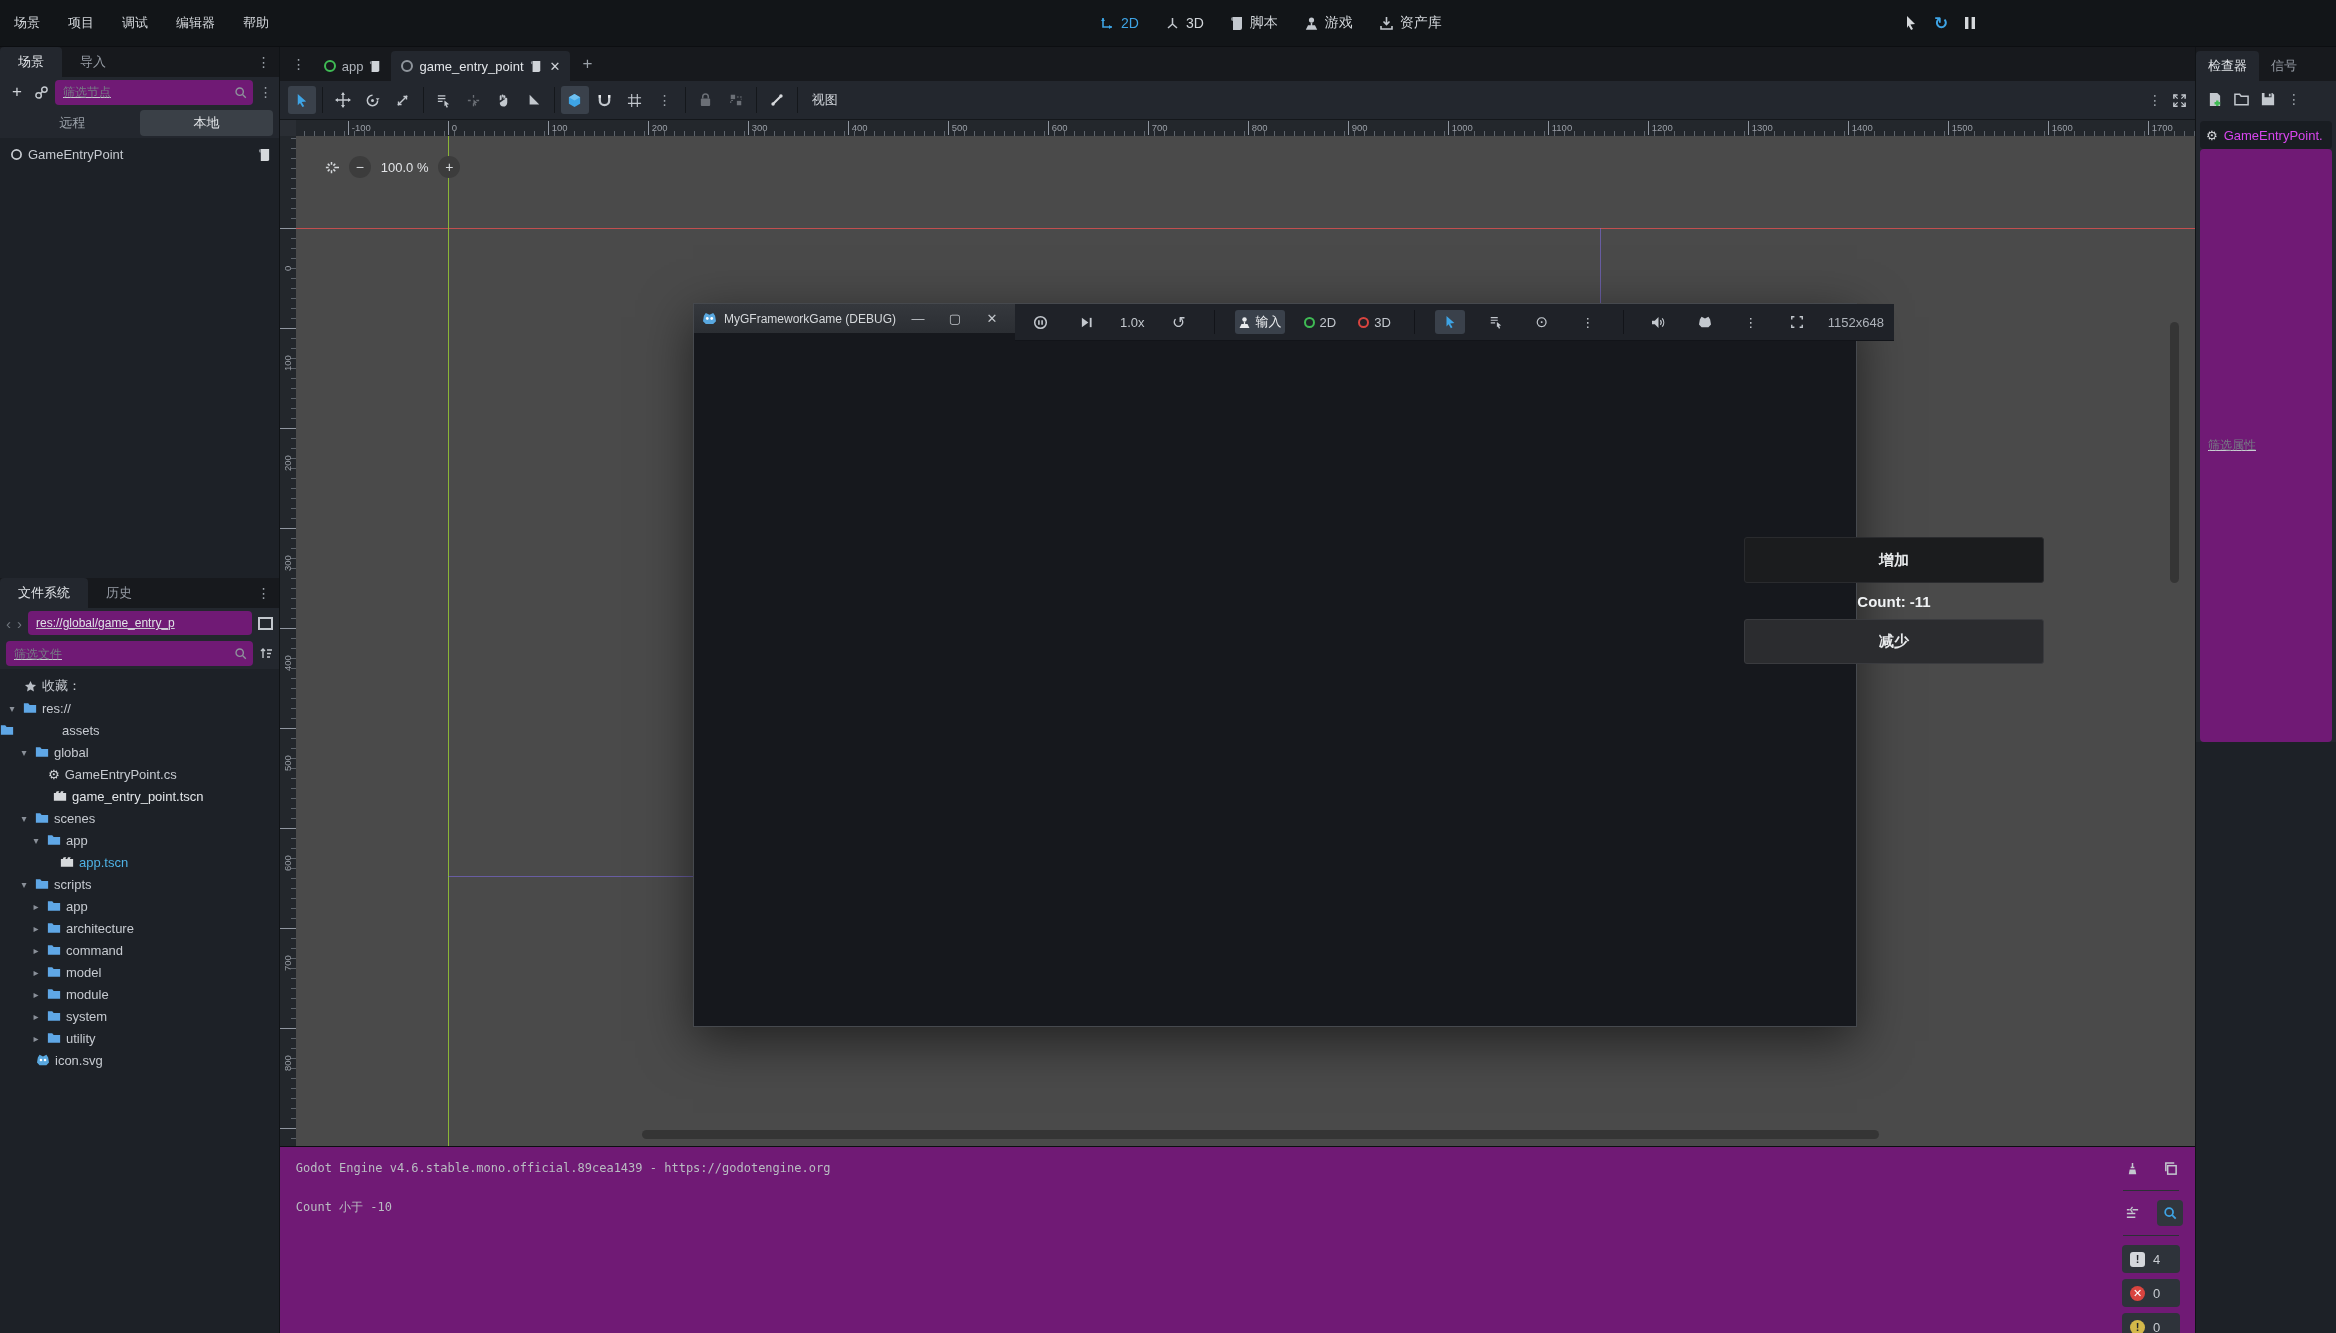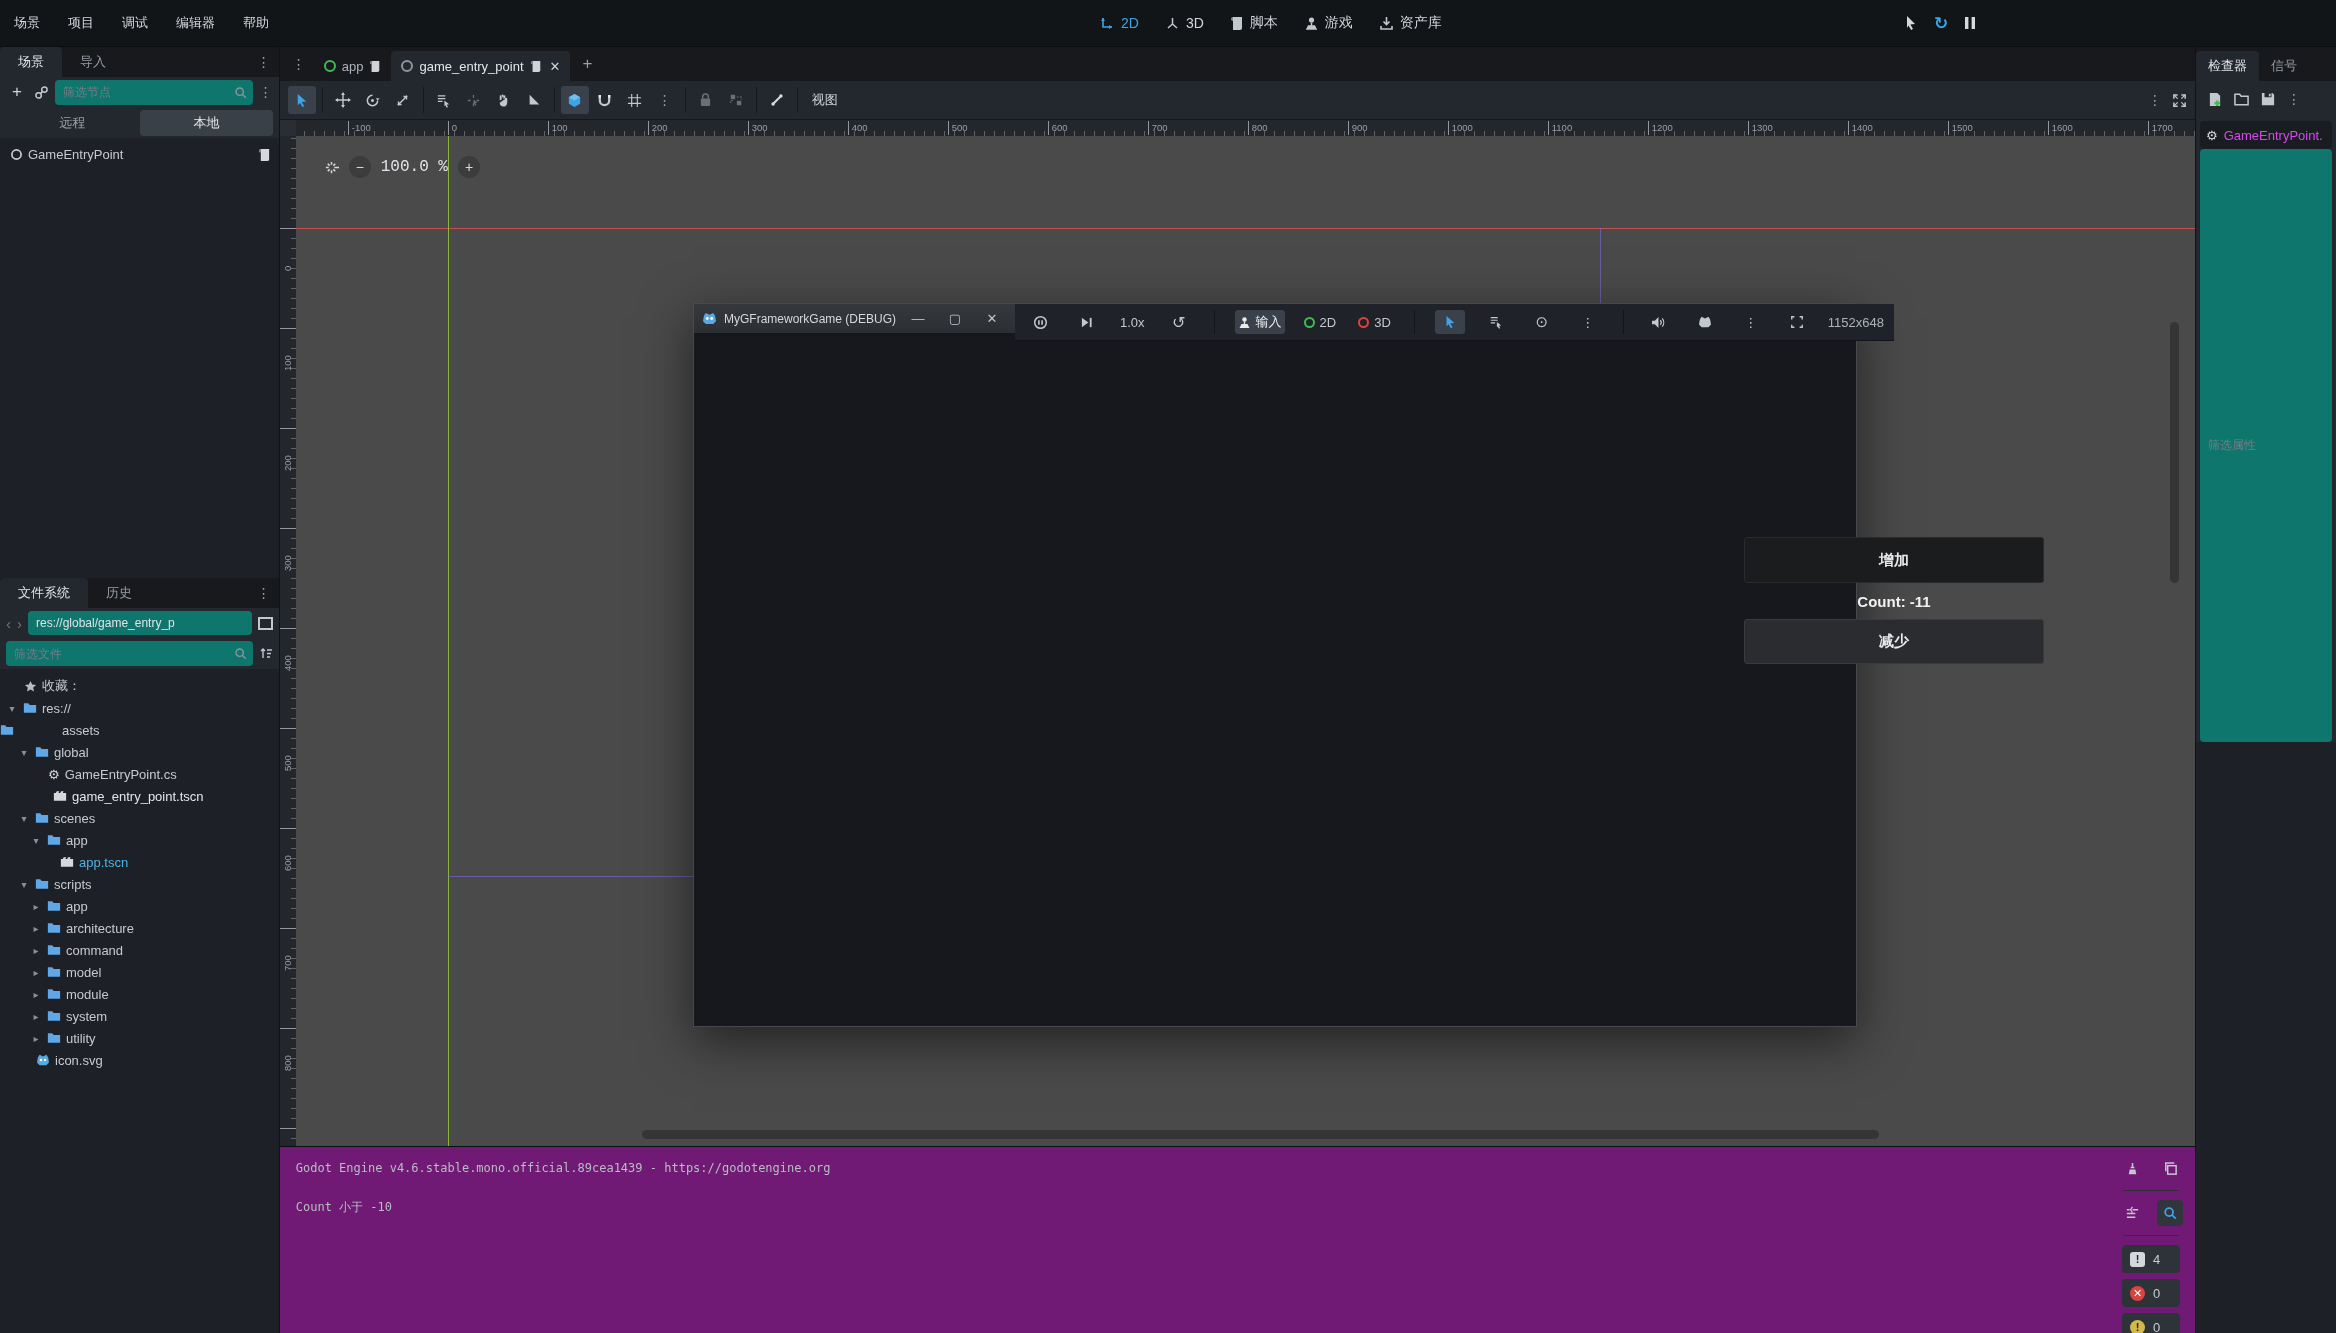--- a/index.html
+++ b/index.html
@@ -20,21 +20,21 @@
   #playback{position:absolute;left:1902px;top:0;height:46px;display:flex;align-items:center;gap:16px;}
   
   #main{display:flex;height:1287px;}
   
   #left-dock{width:279px;background:#23272e;display:flex;flex-direction:column;border-right:1px solid #101316;}
   .tabstrip{height:34px;background:#17191d;display:flex;align-items:flex-end;position:relative;}
   .dtab{padding:0 18px;height:30px;display:flex;align-items:center;gap:6px;color:#969ca5;font-size:13px;}
   .dtab.active{background:#23272e;color:#dfe2e6;border-radius:4px 4px 0 0;}
   .strip-dots{position:absolute;right:8px;top:8px;}
   .toolrow{height:36px;display:flex;align-items:center;padding:0 6px;gap:6px;}
-  .search-box{flex:1;display:flex;align-items:center;background:#0f766e;border-radius:4px;height:25px;padding:0 6px;}
+  .search-box{flex:1;display:flex;align-items:center;background:#701a75;border-radius:4px;height:25px;padding:0 6px;text-decoration:underline;}
   .search-box input{flex:1;background:transparent;border:0;outline:0;color:#d0d3d7;font-size:12px;font-family:inherit;min-width:0;}
   .search-box input::placeholder{color:#767c85;}
   .seg-row{height:36px;display:flex;align-items:center;padding:0 6px;gap:2px;}
   .seg{flex:1;height:26px;display:flex;align-items:center;justify-content:center;color:#9aa0a8;border-radius:4px;font-size:13px;}
   .seg.active{background:#3a4047;color:#e4e7ea;}
   .well{background:#1d2127;margin:0 0 0 0;flex:1;position:relative;overflow:hidden;}
   .tree-row{height:25px;display:flex;align-items:center;gap:5px;color:#c6cad0;font-size:13px;position:relative;white-space:nowrap;}
   .tree-row .arrow{color:#8a9099;font-size:10px;width:12px;text-align:center;}
   .fs-row{height:22px;}
   .sel-bg{position:absolute;left:40px;right:4px;top:0;bottom:0;background:#3c434c;border-radius:2px;z-index:0;}
@@ -61,21 +61,21 @@
   #vruler{position:absolute;left:0;top:16px;bottom:0;width:16px;background:#23272c;z-index:4;
     background-image:linear-gradient(to bottom,#5d636b 1px,transparent 1px);background-size:5px 10px;background-repeat:repeat-y;background-position:right 2px;}
   .vlabel{position:absolute;left:0;width:16px;height:44px;border-top:1px solid #9096a0;}
   .vlabel span{position:absolute;left:2px;top:42px;transform:rotate(-90deg);transform-origin:0 0;font-size:9.5px;color:#9a9fa7;white-space:nowrap;}
   #canvas{position:absolute;left:16px;top:16px;right:0;bottom:0;}
   .axis-h{position:absolute;left:0;right:0;height:1px;background:rgba(224,80,80,.8);}
   .axis-v{position:absolute;top:0;bottom:0;width:1px;background:rgba(150,200,50,.85);}
   .vp-line{position:absolute;background:rgba(130,110,235,.55);}
   #zoom-ctrl{position:absolute;left:28px;top:20px;display:flex;align-items:center;gap:10px;z-index:6;color:#d8dbde;}
   .zbtn{width:22px;height:22px;border-radius:50%;background:#3c3c3c;color:#d8dbde;display:flex;align-items:center;justify-content:center;font-size:14px;}
-  #zoom-pct{font-size:16px;color:#e2e4e7;font-family:Liberation Mono, monospace;}
+  #zoom-pct{font-size:13px;color:#e2e4e7;}
   .scroll-grab{position:absolute;background:rgba(20,20,20,.38);border-radius:5px;}
   
   #output{height:187px;background:#701a75;border-top:1px solid #0c0e11;position:relative;}
   #output-lines{padding:14px 0 0 16px;font-family:"DejaVu Sans Mono","Liberation Mono",monospace;font-size:12px;color:#b9bdc2;}
   #output-lines div{height:19px;white-space:pre;}
   #out-side{position:absolute;right:6px;top:8px;width:76px;display:flex;flex-direction:column;align-items:center;gap:6px;}
   .side-icons{display:flex;gap:12px;}
   .hdiv{width:56px;height:1px;background:#2c3036;margin:3px 0;}
   .badge{width:58px;height:28px;background:#2e333a;border-radius:4px;display:flex;align-items:center;justify-content:flex-start;gap:8px;padding:0 8px;box-sizing:border-box;color:#c9cdd2;font-size:13px;}
   .bicon{width:15px;height:15px;border-radius:3px;display:flex;align-items:center;justify-content:center;font-size:11px;font-weight:bold;}

